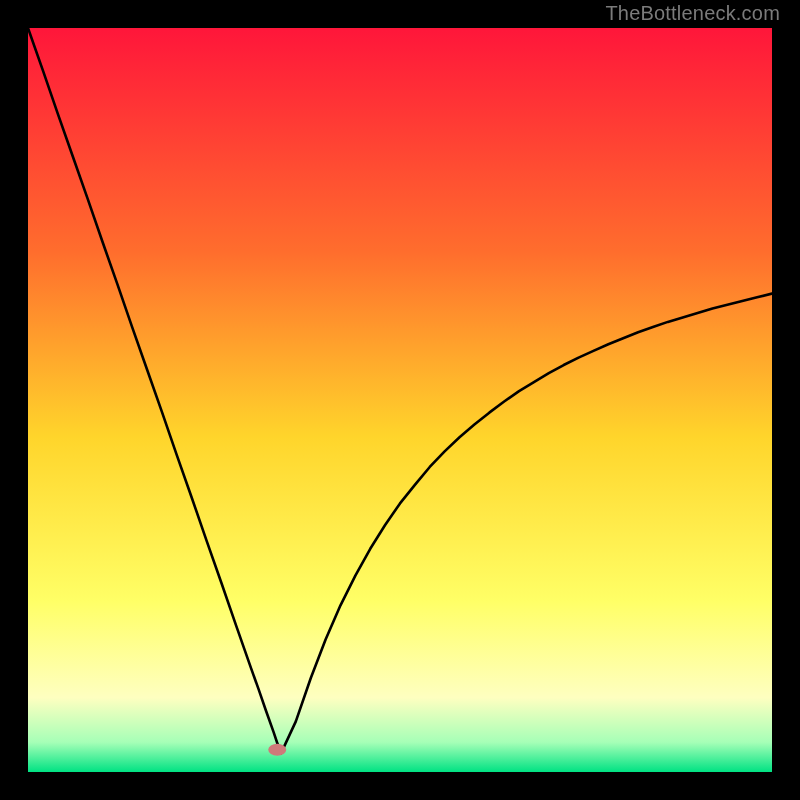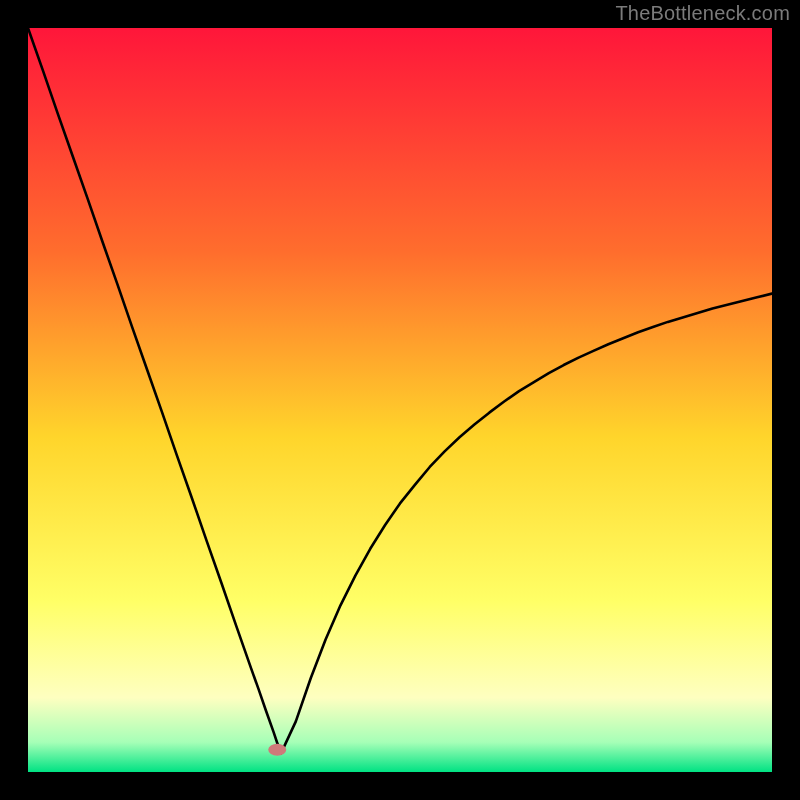--- a/index.html
+++ b/index.html
@@ -12,21 +12,21 @@
   }
   .frame {
     position: relative;
     width: 800px;
     height: 800px;
     background: #000;
   }
   .watermark {
     position: absolute;
     top: 2px;
-    right: 10px;
+    right: 20px;
     color: #7b7b7b;
     font-size: 20px;
     font-weight: 500;
     letter-spacing: 0.2px;
     z-index: 10;
   }
   .plot-area {
     position: absolute;
     left: 28px;
     top: 28px;

